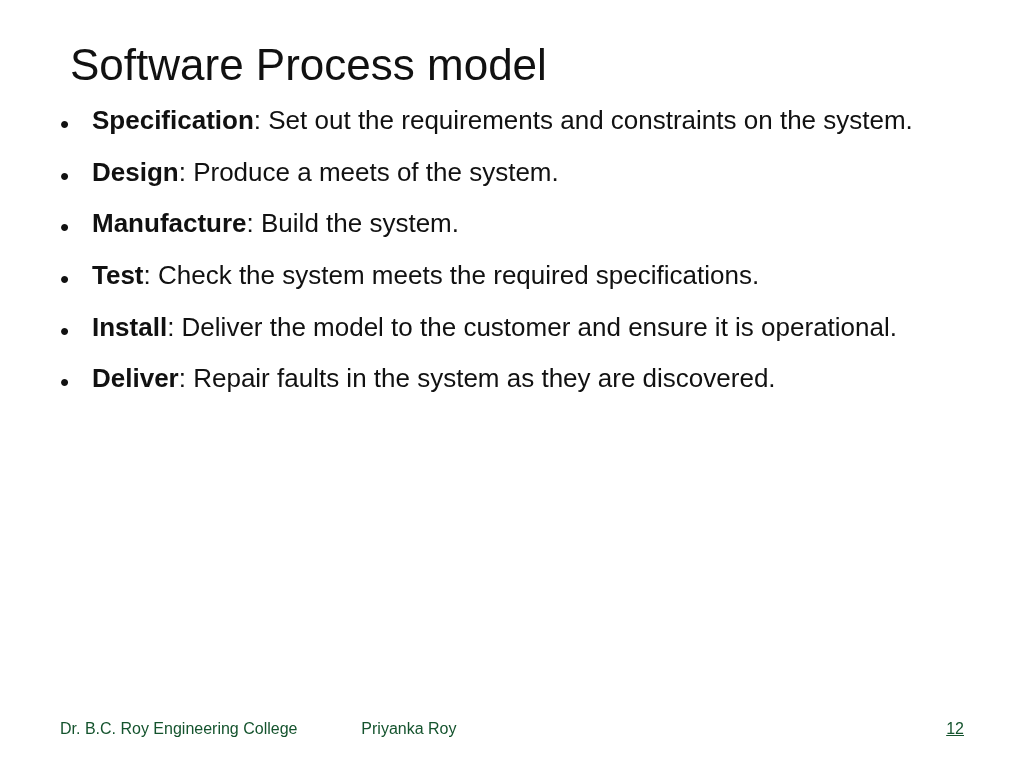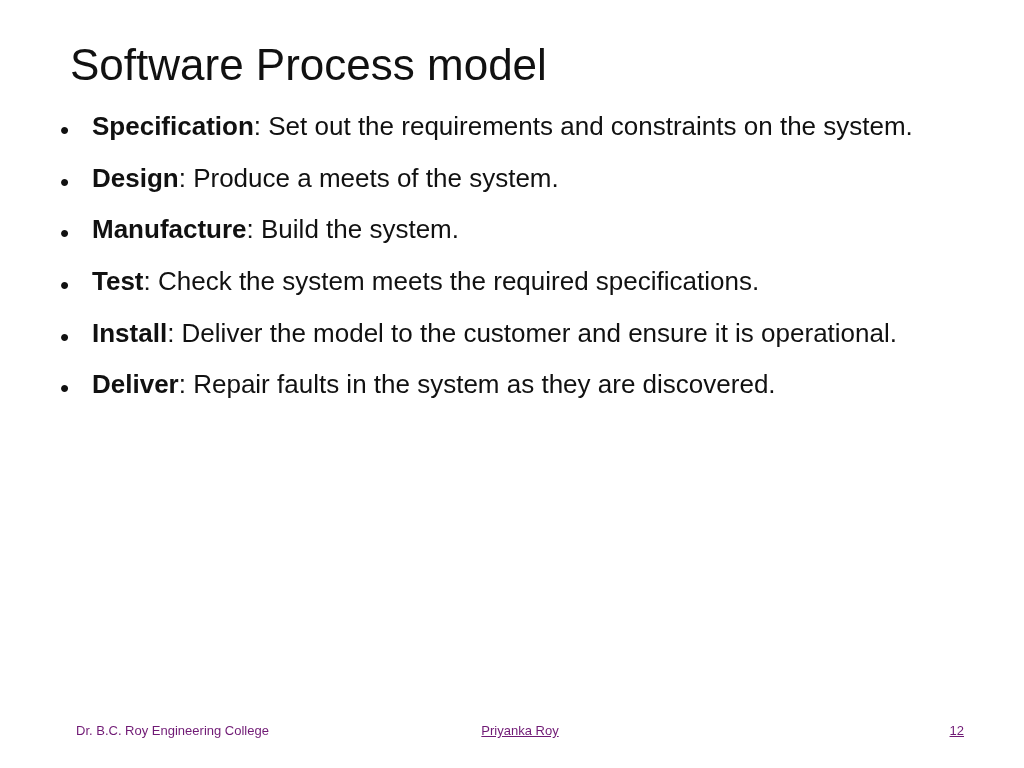--- a/index.html
+++ b/index.html
@@ -23,21 +23,21 @@
       padding: 40px 60px 30px 60px;
       display: flex;
       flex-direction: column;
       position: relative;
     }
 
     .slide-title {
       font-size: 44px;
       font-weight: normal;
       color: #111111;
-      margin-bottom: 18px;
+      margin-bottom: 12px;
       padding-left: 10px;
       font-family: 'Trebuchet MS', Arial, sans-serif;
     }
 
     .bullet-list {
       list-style: none;
       padding: 0;
       margin: 0;
       flex: 1;
     }
@@ -68,35 +68,33 @@
       font-weight: bold;
       margin-top: 16px;
     }
 
     .footer {
       display: flex;
       justify-content: space-between;
       align-items: center;
       padding-top: 10px;
       border-top: none;
-      font-size: 13px;
-      color: #701a75;
+      font-size: 16px;
+      color: #14532d;
       font-family: Arial, sans-serif;
-      margin-left: 16px;
     }
 
     .footer-left,
     .footer-center,
     .footer-right {
       flex: 1;
     }
 
     .footer-center {
-      text-align: center;
-      text-decoration: underline;
+      text-align: left;
     }
 
     .footer-right {
       text-align: right;
       text-decoration: underline;
     }
   </style>
 </head>
 <body>
 

